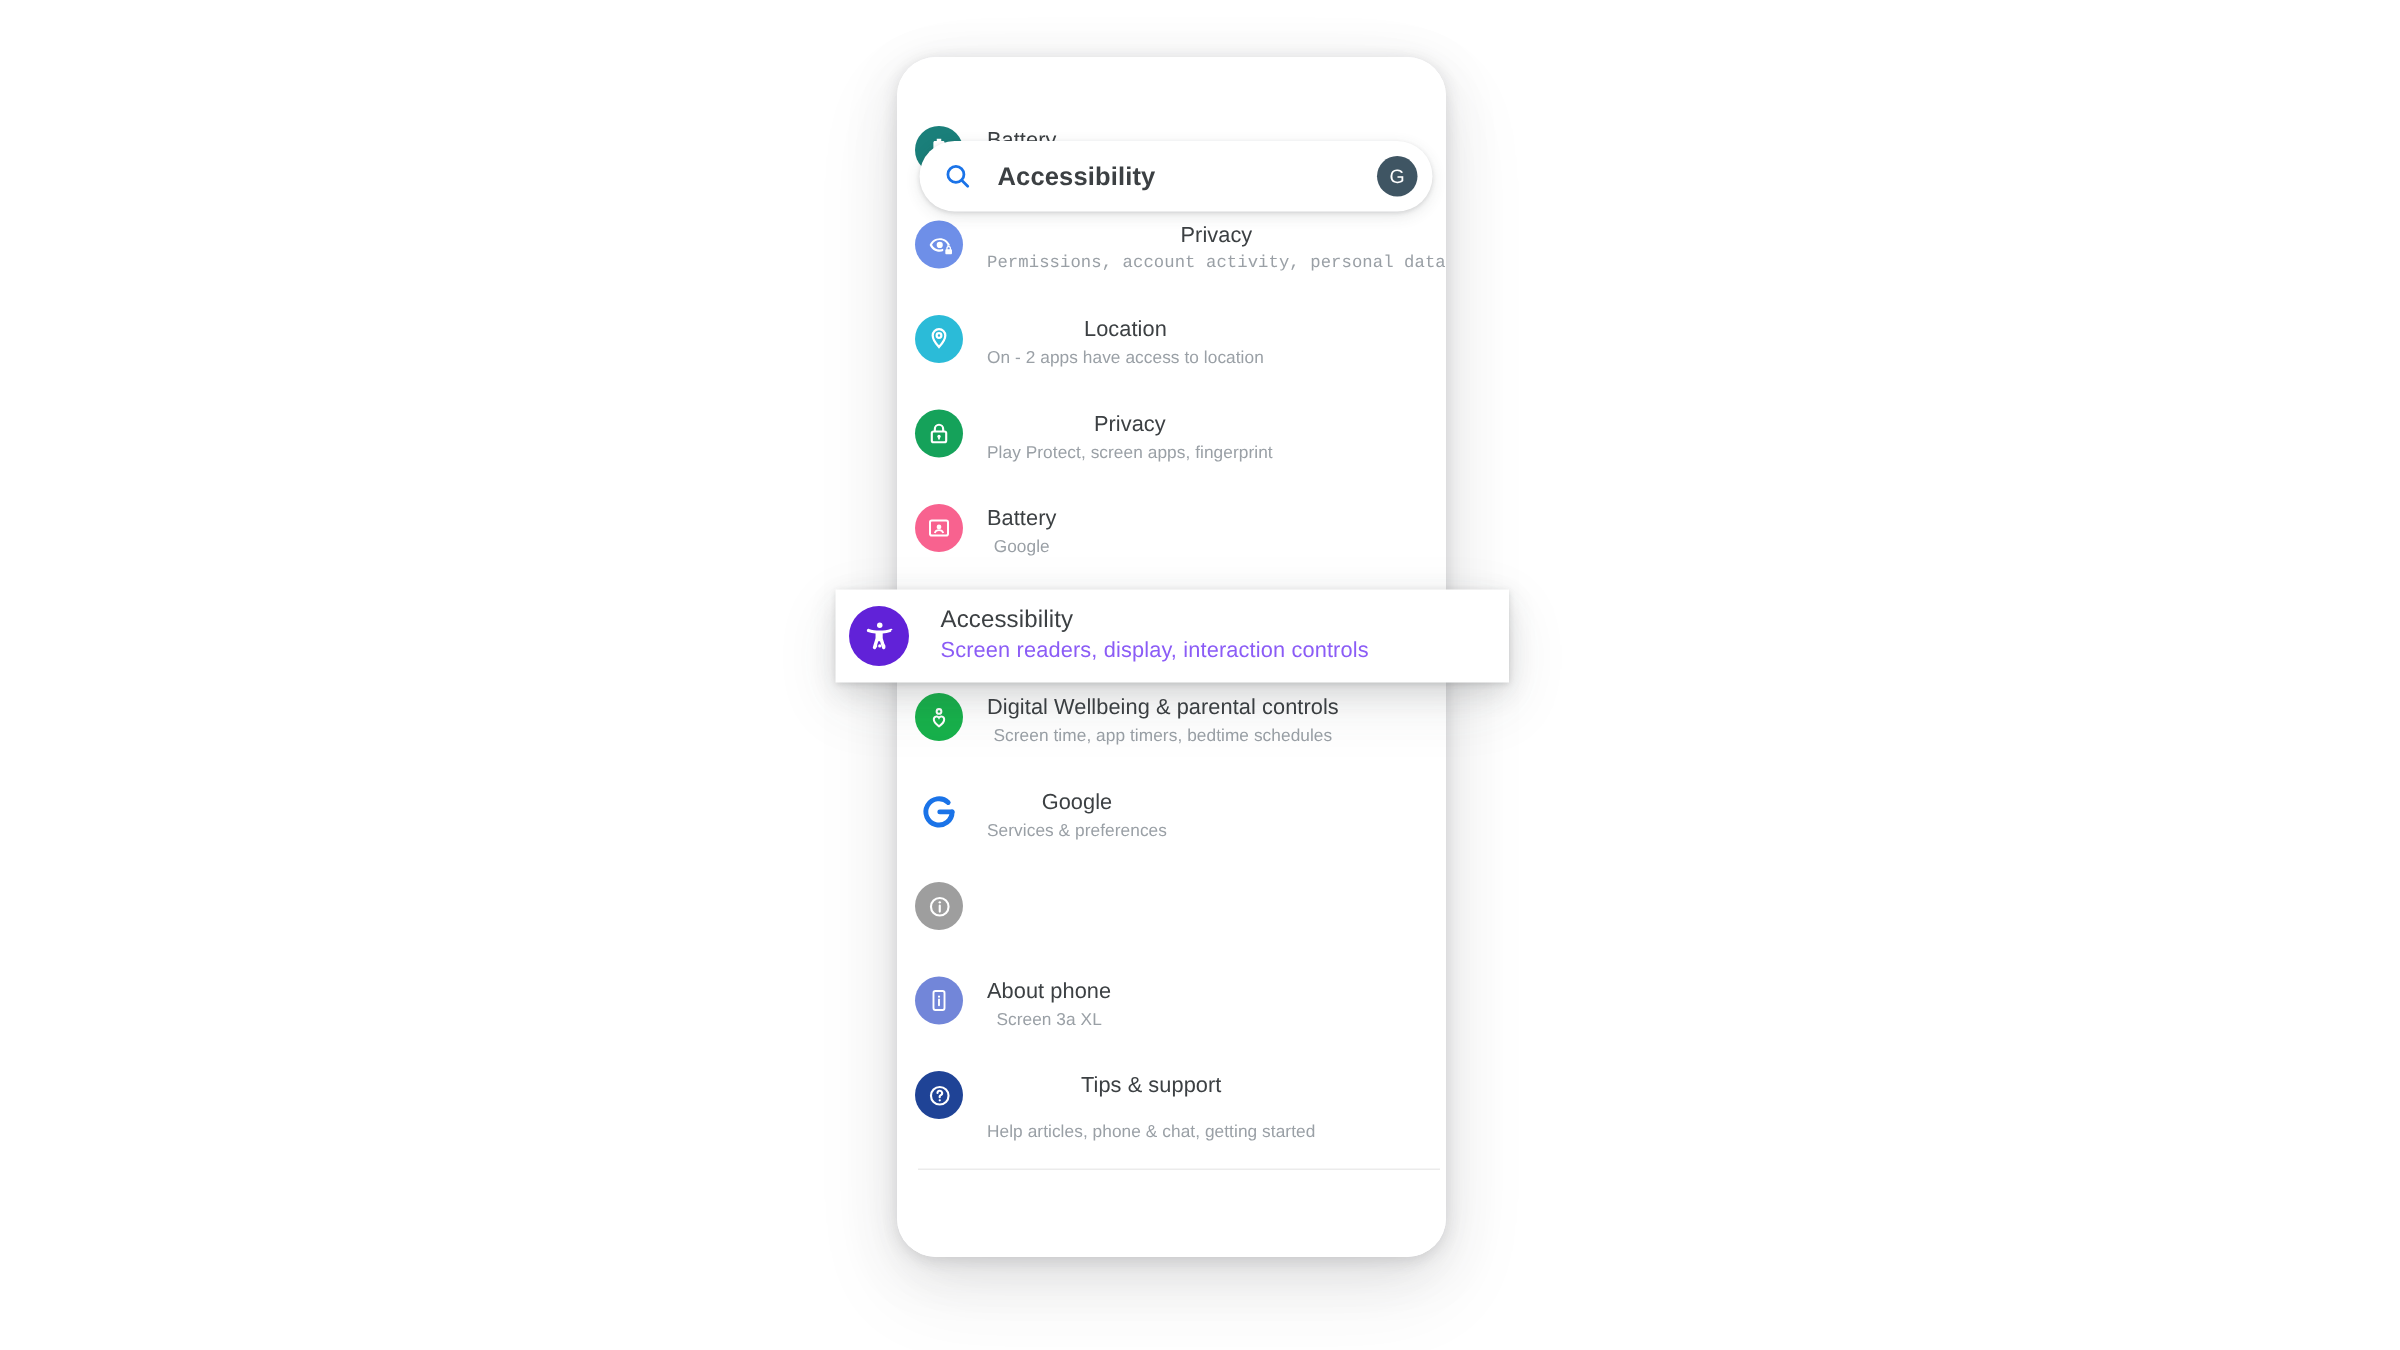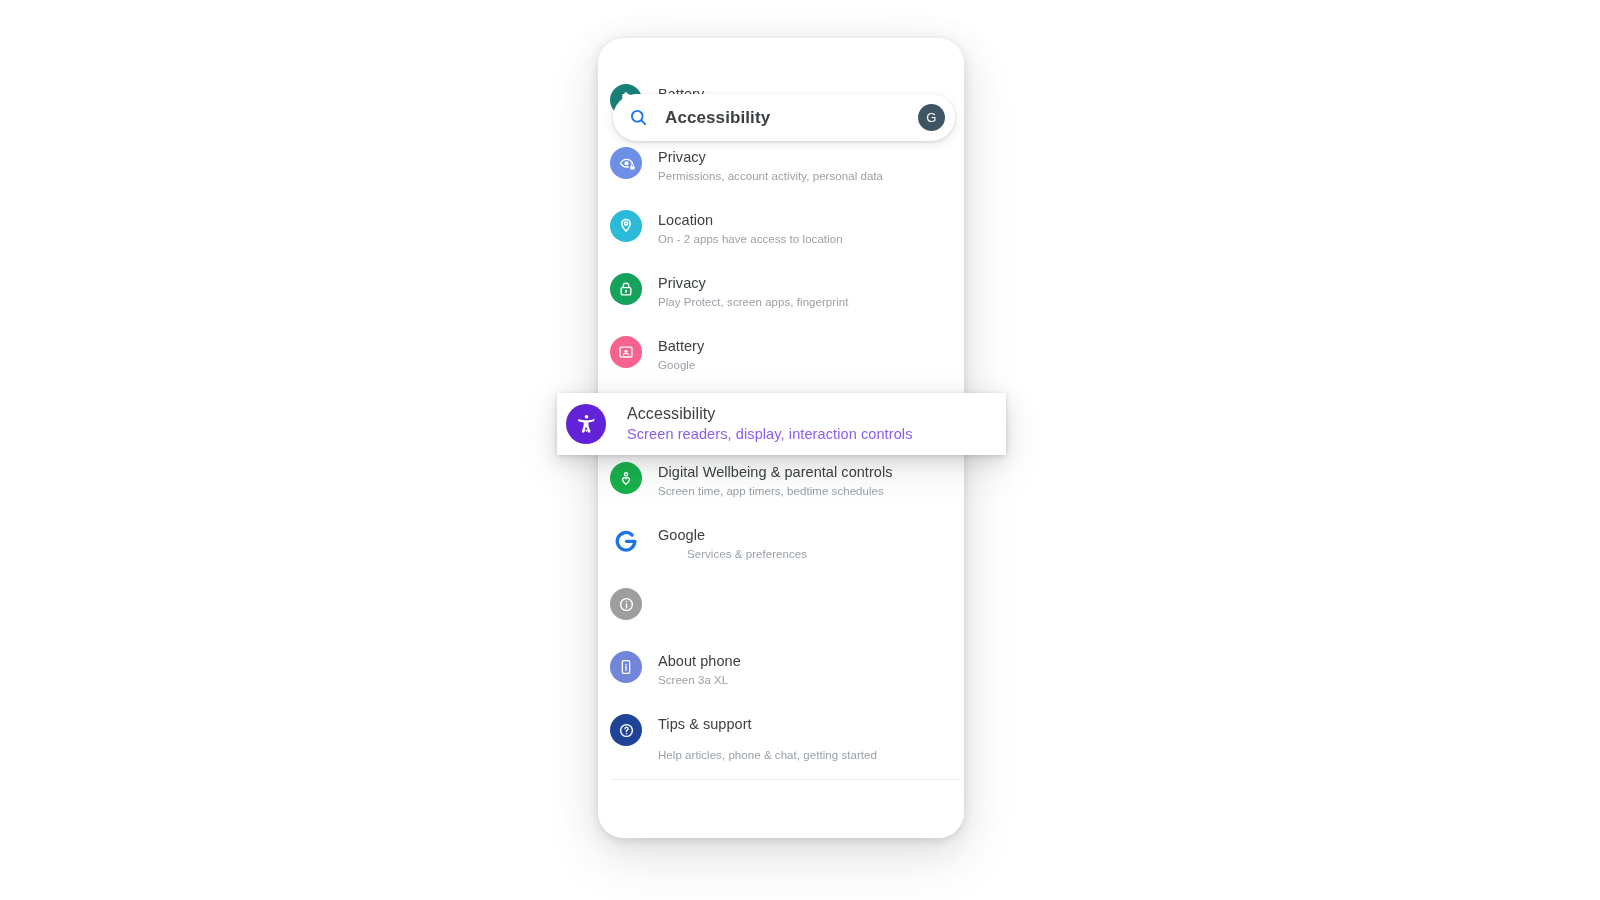--- a/index.html
+++ b/index.html
@@ -41,20 +41,21 @@
     overflow: hidden;
   }
 
   
   #list {
     position: absolute;
     left: 0;
     top: 0;
     width: 376px;
     padding-top: 86px;
+    text-align: center;
   }
 
   .row {
     position: relative;
     display: flex;
     align-items: flex-start;
     height: 63px;
     padding-left: 12px;
     padding-top: 6px;
     background: #ffffff;
@@ -211,21 +212,21 @@
         <div class="row">
           <span class="ic" style="background:#6e8fe8;">
             <svg width="19" height="19" viewBox="0 0 24 24" fill="#ffffff">
                 <path d="M12 6c-3.8 0-7.1 2.3-8.5 5.7C4.9 15.1 8.2 17.4 12 17.4c1 0 2-.2 2.9-.5v-2c-.9.4-1.9.6-2.9.6-2.8 0-5.3-1.6-6.5-4 1.2-2.4 3.7-4 6.5-4s5.3 1.6 6.5 4c-.2.4-.4.7-.7 1h2.2c.2-.3.4-.6.5-1C19.1 8.3 15.8 6 12 6z"></path>
                 <circle cx="12" cy="11.7" r="2.6"></circle>
                 <path d="M21.5 15.4v-.9c0-1.1-.9-2-2-2s-2 .9-2 2v.9c-.4 0-.8.4-.8.9v2.4c0 .5.4.9.8.9h4c .4 0 .8-.4.8-.9v-2.4c0-.5-.4-.9-.8-.9zm-1.1 0h-1.8v-.9c0-.5.4-.9.9-.9s.9.4.9.9v.9z"></path>
               </svg>
           </span>
           <span class="texts">
             <span class="title">Privacy</span>
-            <span class="subtitle" style="display:block;">Permissions, account activity, personal data</span>
+            <span class="subtitle" style="display:block;font-family:Liberation Mono, monospace;">Permissions, account activity, personal data</span>
           </span>
         </div>
 
         <div class="row">
           <span class="ic" style="background:#2bbbd8;">
             <svg width="18" height="18" viewBox="0 0 24 24" fill="none" stroke="#ffffff" stroke-width="2">
                 <path d="M12 3.2c-3.1 0-5.6 2.5-5.6 5.6 0 4.2 5.6 10.3 5.6 10.3s5.6-6.1 5.6-10.3c0-3.1-2.5-5.6-5.6-5.6z"></path>
                 <circle cx="12" cy="8.8" r="2.1"></circle>
               </svg>
           </span>
@@ -287,21 +288,21 @@
 
         <div class="row">
           <span class="ic plain">
             <svg width="30" height="30" viewBox="0 0 24 24" fill="none" stroke="#1a73e8" stroke-width="2.6">
                 <path d="M19 12.2h-6.6" stroke-linecap="round"></path>
                 <path d="M19 12.2a7 7 0 1 1-2.1-5" stroke-linecap="round"></path>
               </svg>
           </span>
           <span class="texts">
             <span class="title">Google</span>
-            <span class="subtitle" style="display:block;margin-left:29px;">Services &amp; preferences</span>
+            <span class="subtitle" style="display:block;">Services &amp; preferences</span>
           </span>
         </div>
 
         <div class="row">
           <span class="ic" style="background:#9e9e9e;">
             <svg width="19" height="19" viewBox="0 0 24 24" fill="none" stroke="#ffffff" stroke-width="1.8">
                 <circle cx="12" cy="12" r="7.4"></circle>
                 <circle cx="12" cy="8.3" r="1" fill="#ffffff" stroke="none"></circle>
                 <path d="M12 11.1v5" stroke-linecap="round"></path>
               </svg>

